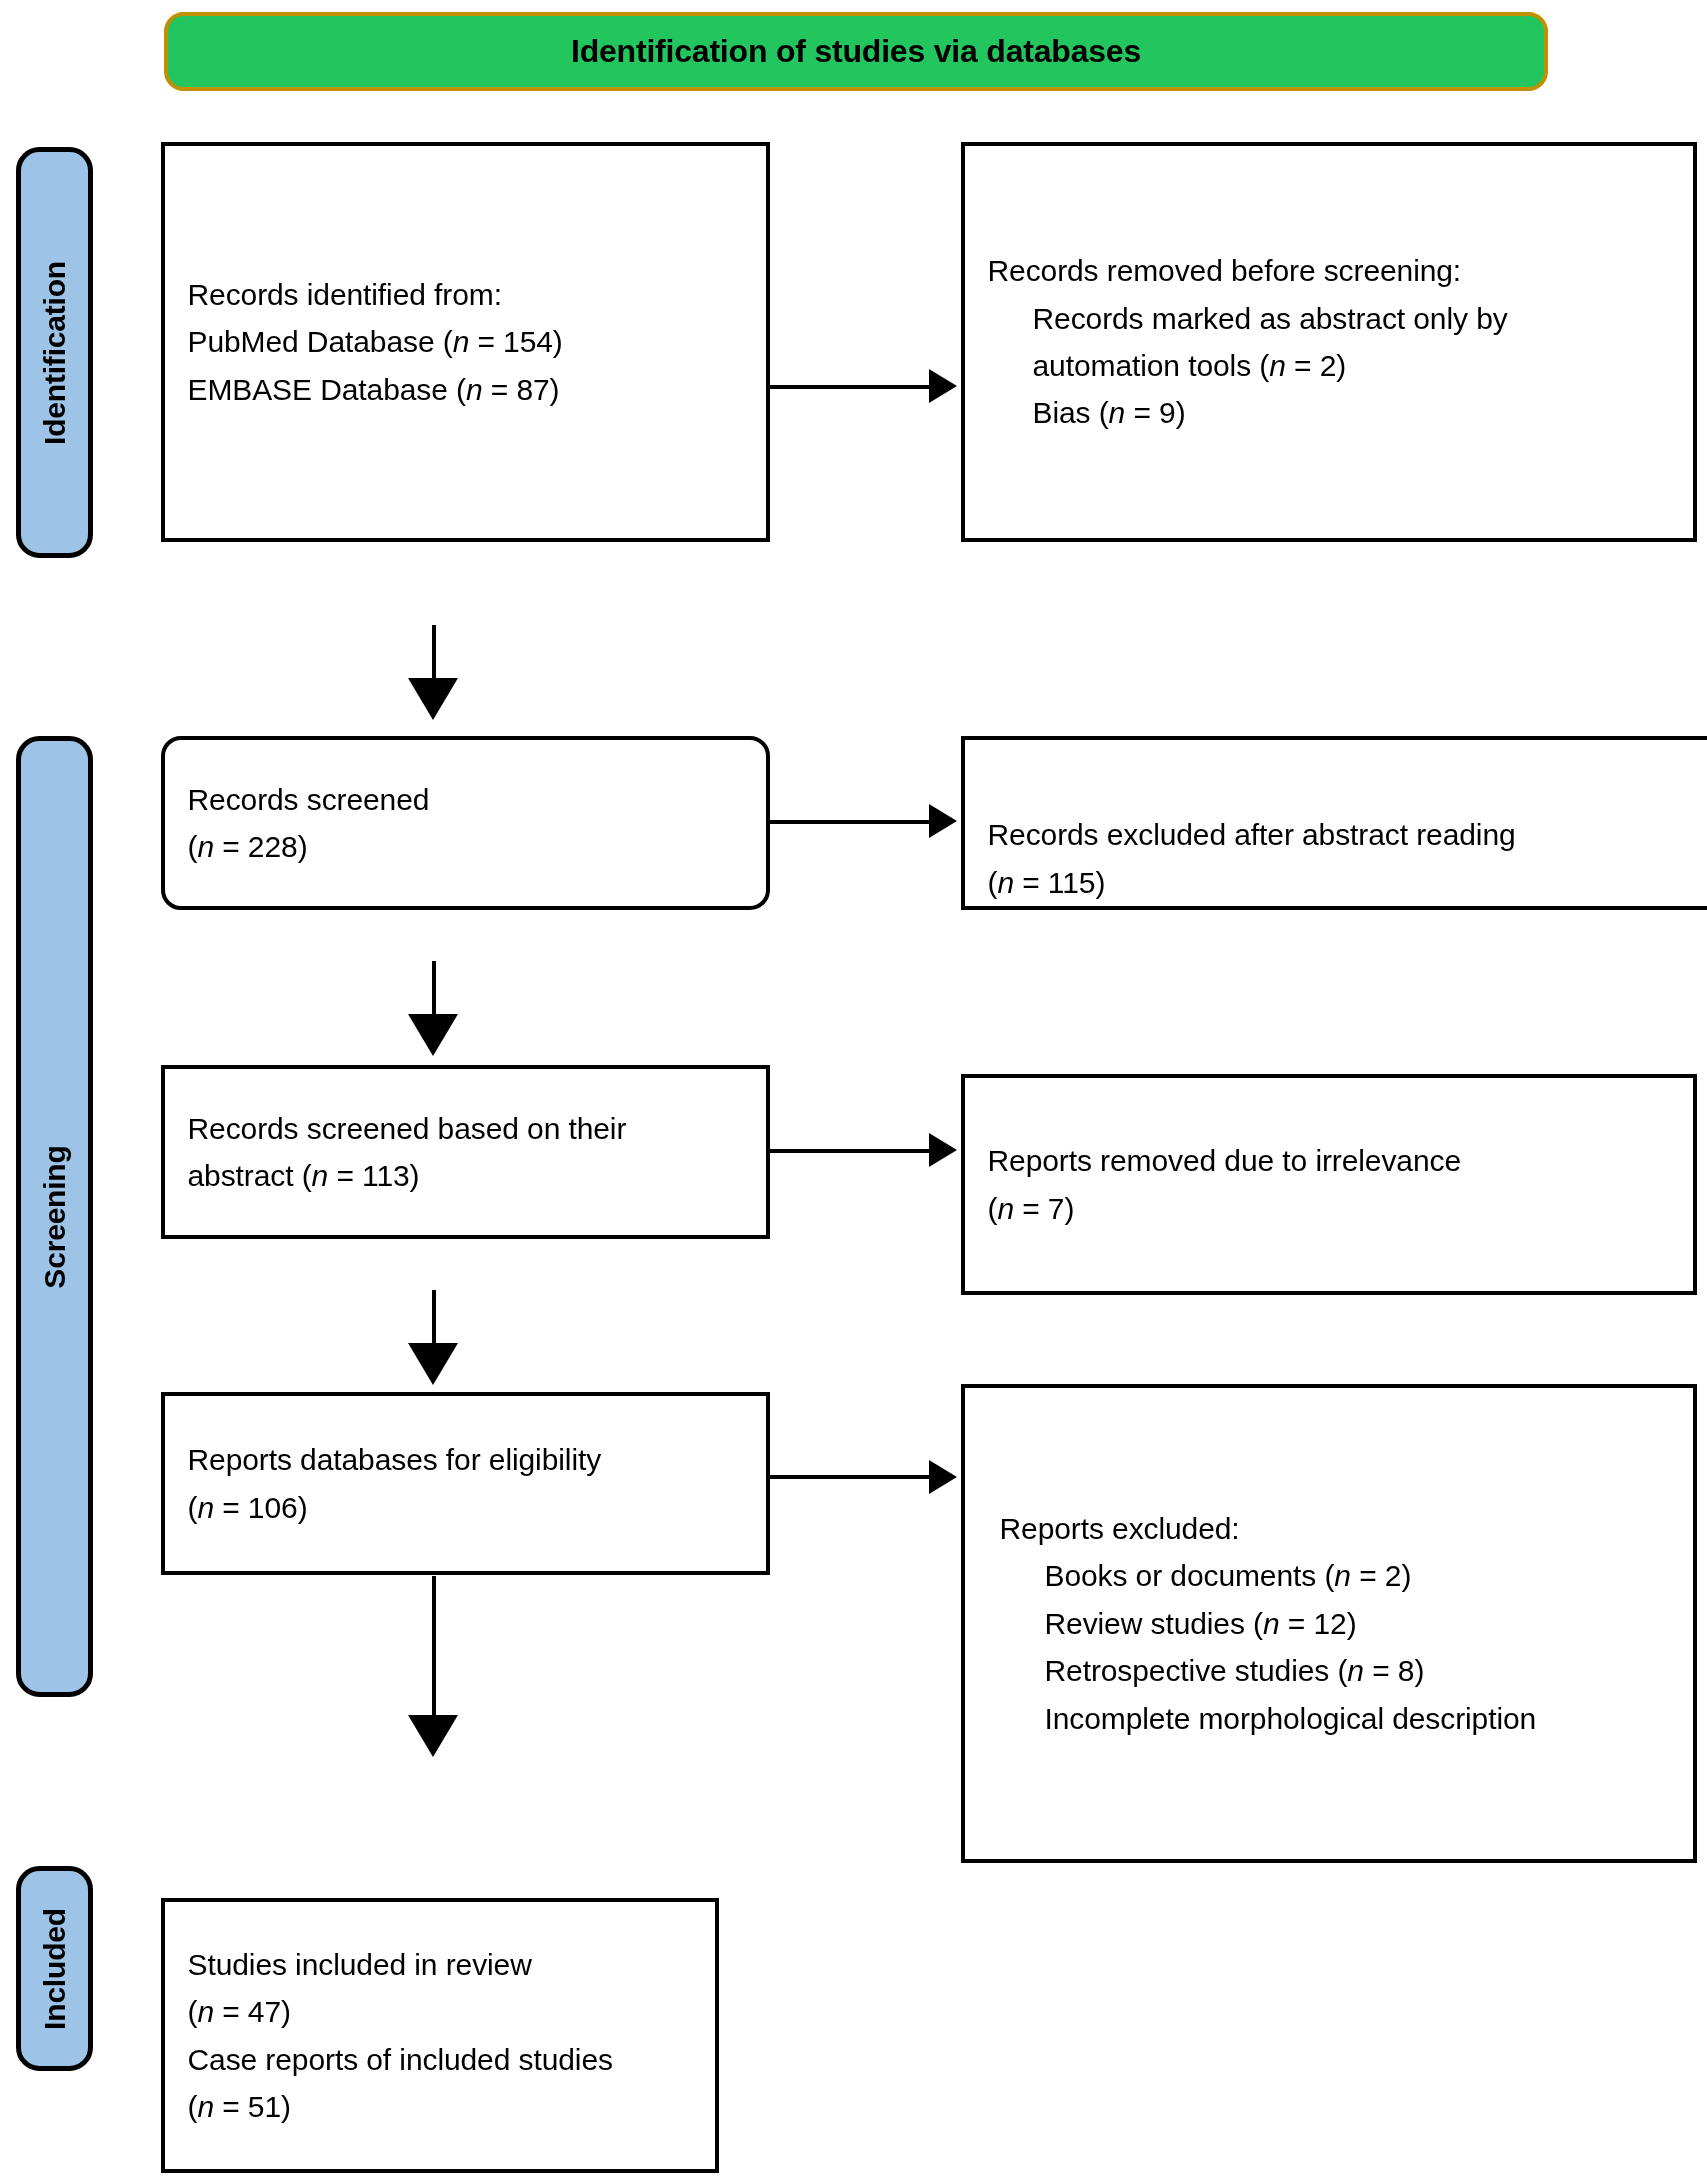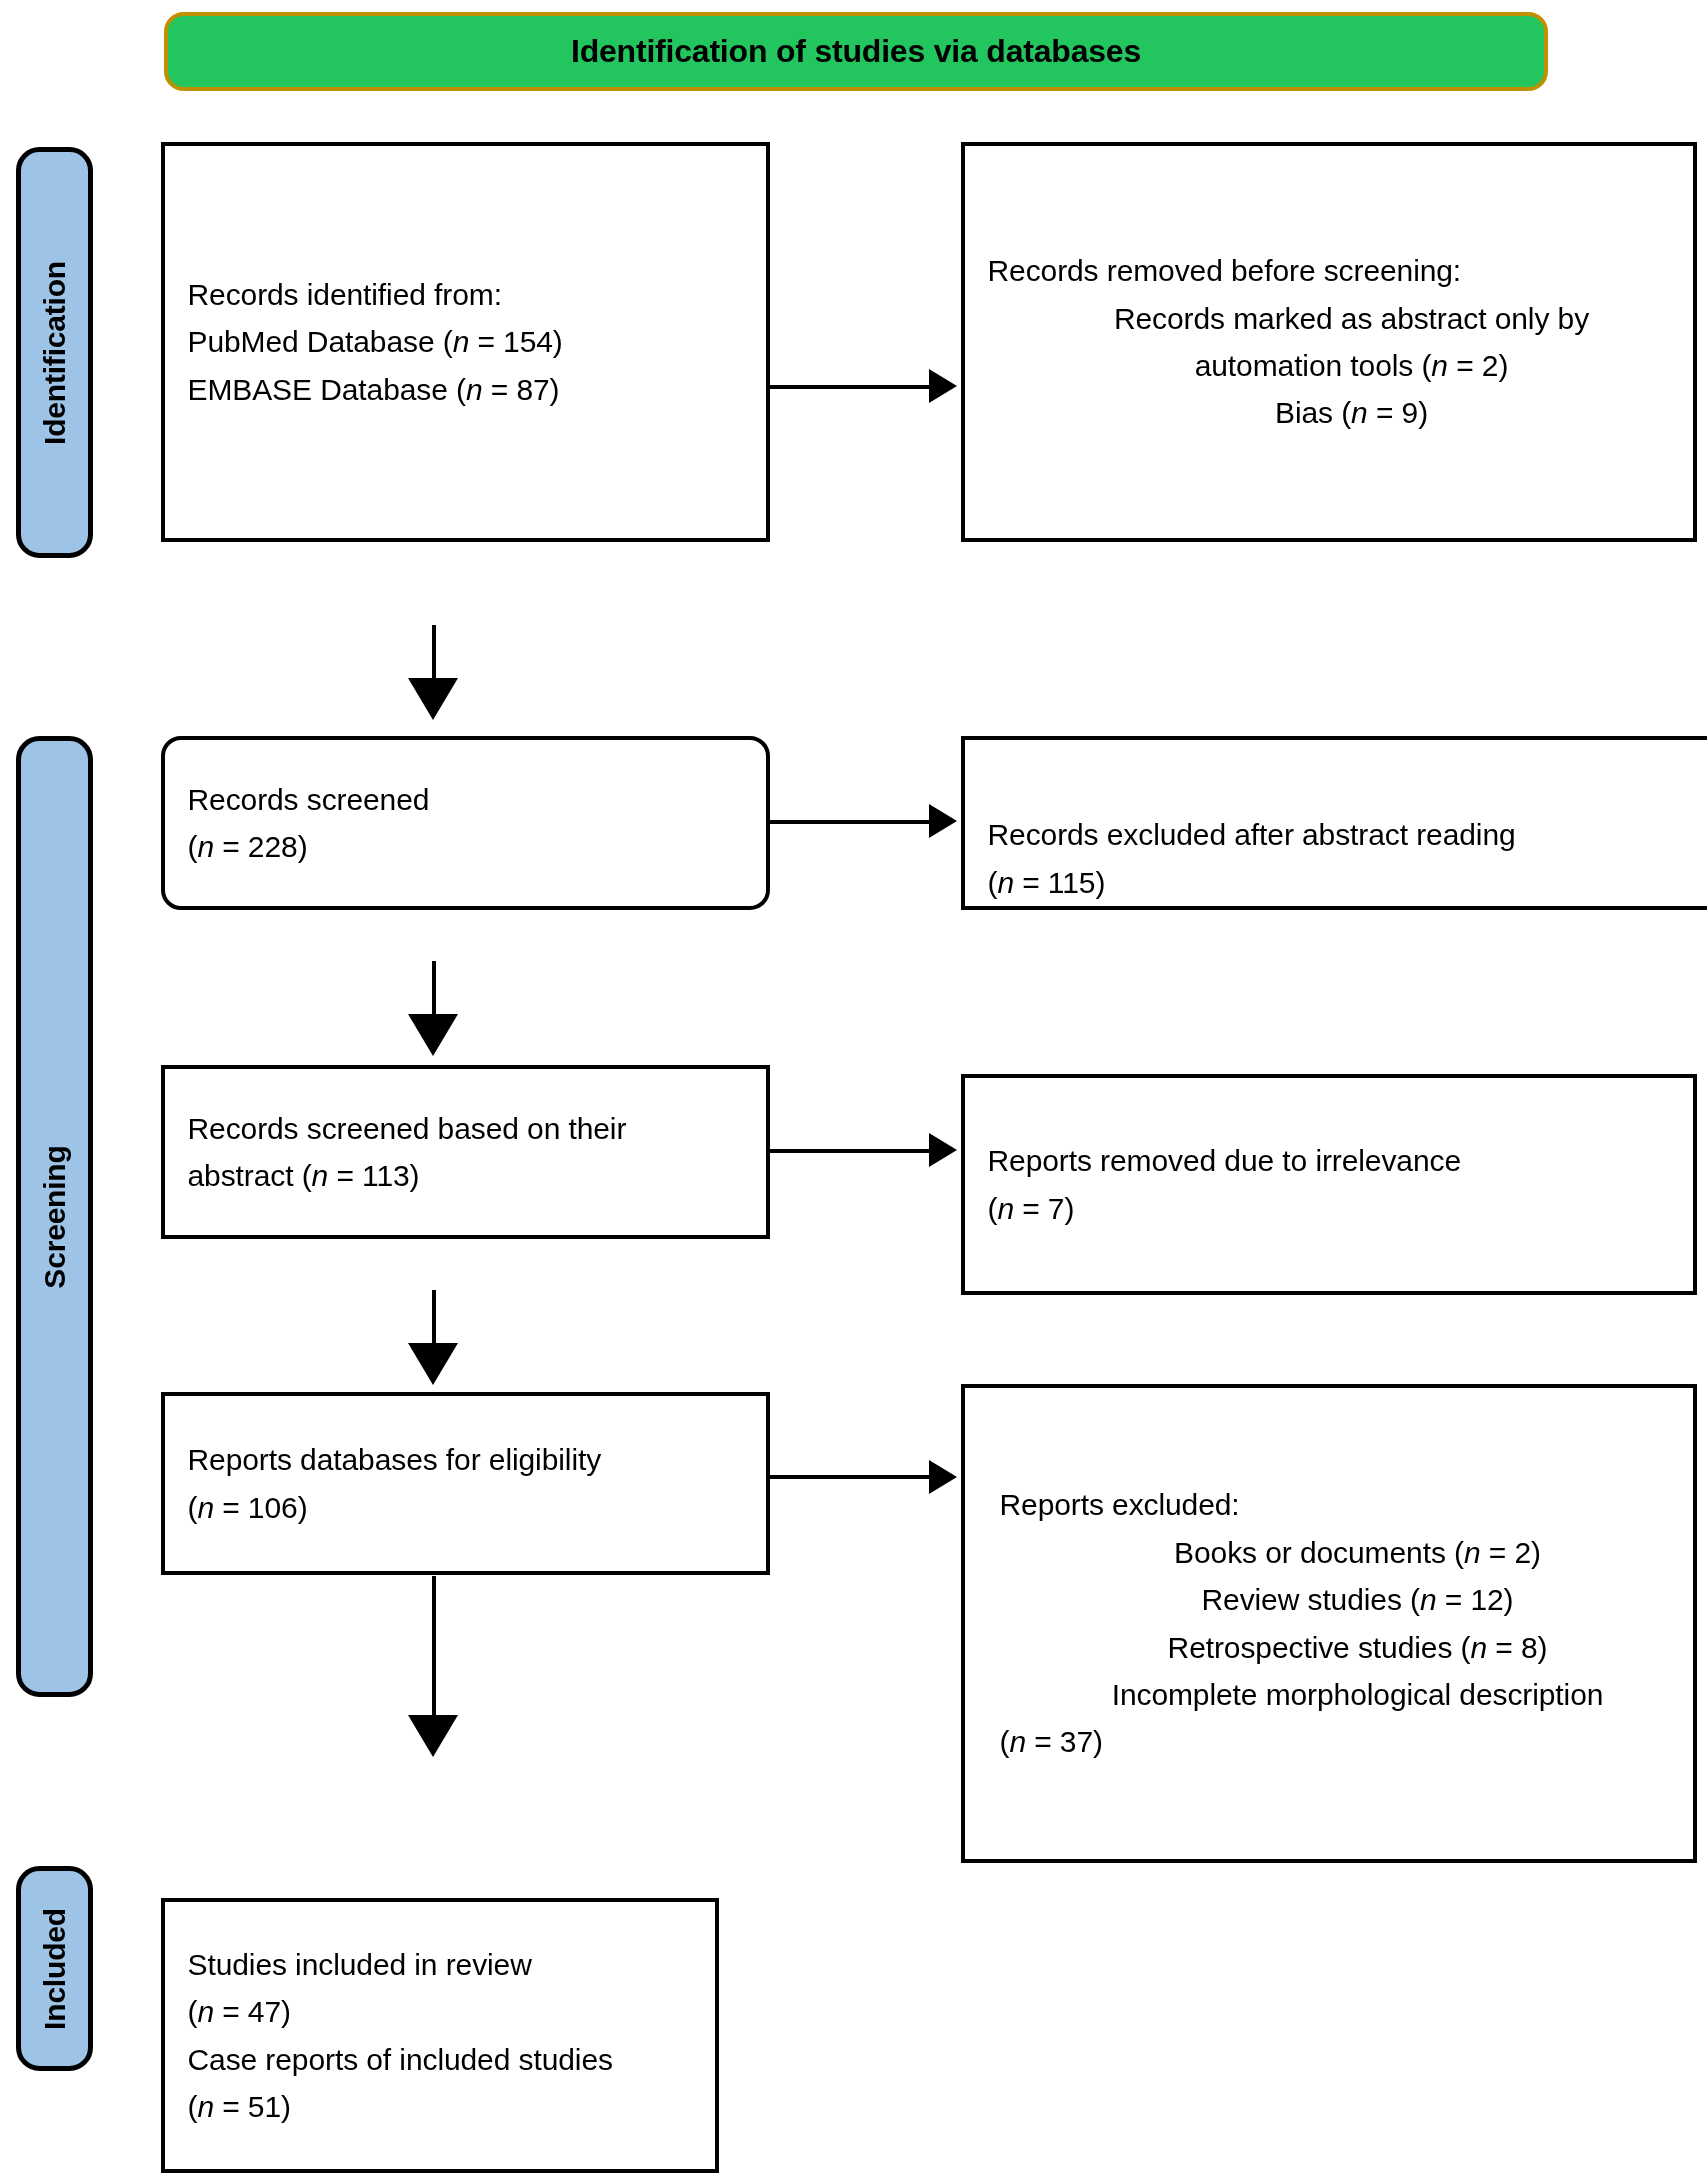--- a/index.html
+++ b/index.html
@@ -75,21 +75,20 @@
   }
   .line {
     font-size: 30px;
     color: #000000;
     line-height: 1.58;
     white-space: nowrap;
     letter-spacing: -0.1px;
   }
   .line.indent {
     padding-left: 45px;
-    text-align: center;
   }
   .ital { font-style: italic; }
 
   
   .h-conn {
     position: absolute;
     height: 4.4px;
     background: #000000;
   }
   .h-arrow {
@@ -208,21 +207,20 @@
   <div class="h-conn" style="left:770px; top:1475px; width:161px;"></div>
   <div class="h-arrow" style="left:929px; top:1460px;"></div>
 
   <div class="box" style="left:961px; top:1384px; width:736px; height:479px;padding-left:12px;">
     <div class="box-inner">
       <div class="line">Reports excluded:</div>
       <div class="line indent"><span>Books or documents (</span><span class="ital">n</span><span> = 2)</span></div>
       <div class="line indent"><span>Review studies (</span><span class="ital">n</span><span> = 12)</span></div>
       <div class="line indent"><span>Retrospective studies (</span><span class="ital">n</span><span> = 8)</span></div>
       <div class="line indent">Incomplete morphological description</div>
-      <div class="line"><span>(</span><span class="ital">n</span><span> = 37)</span></div>
     </div>
   </div>
 
   <div class="v-conn" style="left:432px; top:1576px; height:142px;"></div>
   <div class="v-arrow" style="left:408px; top:1715px;"></div>
 
   <div class="box" style="left:161px; top:1898px; width:558px; height:275px;">
     <div class="box-inner">
       <div class="line">Studies included in review</div>
       <div class="line"><span>(</span><span class="ital">n</span><span> = 47)</span></div>

